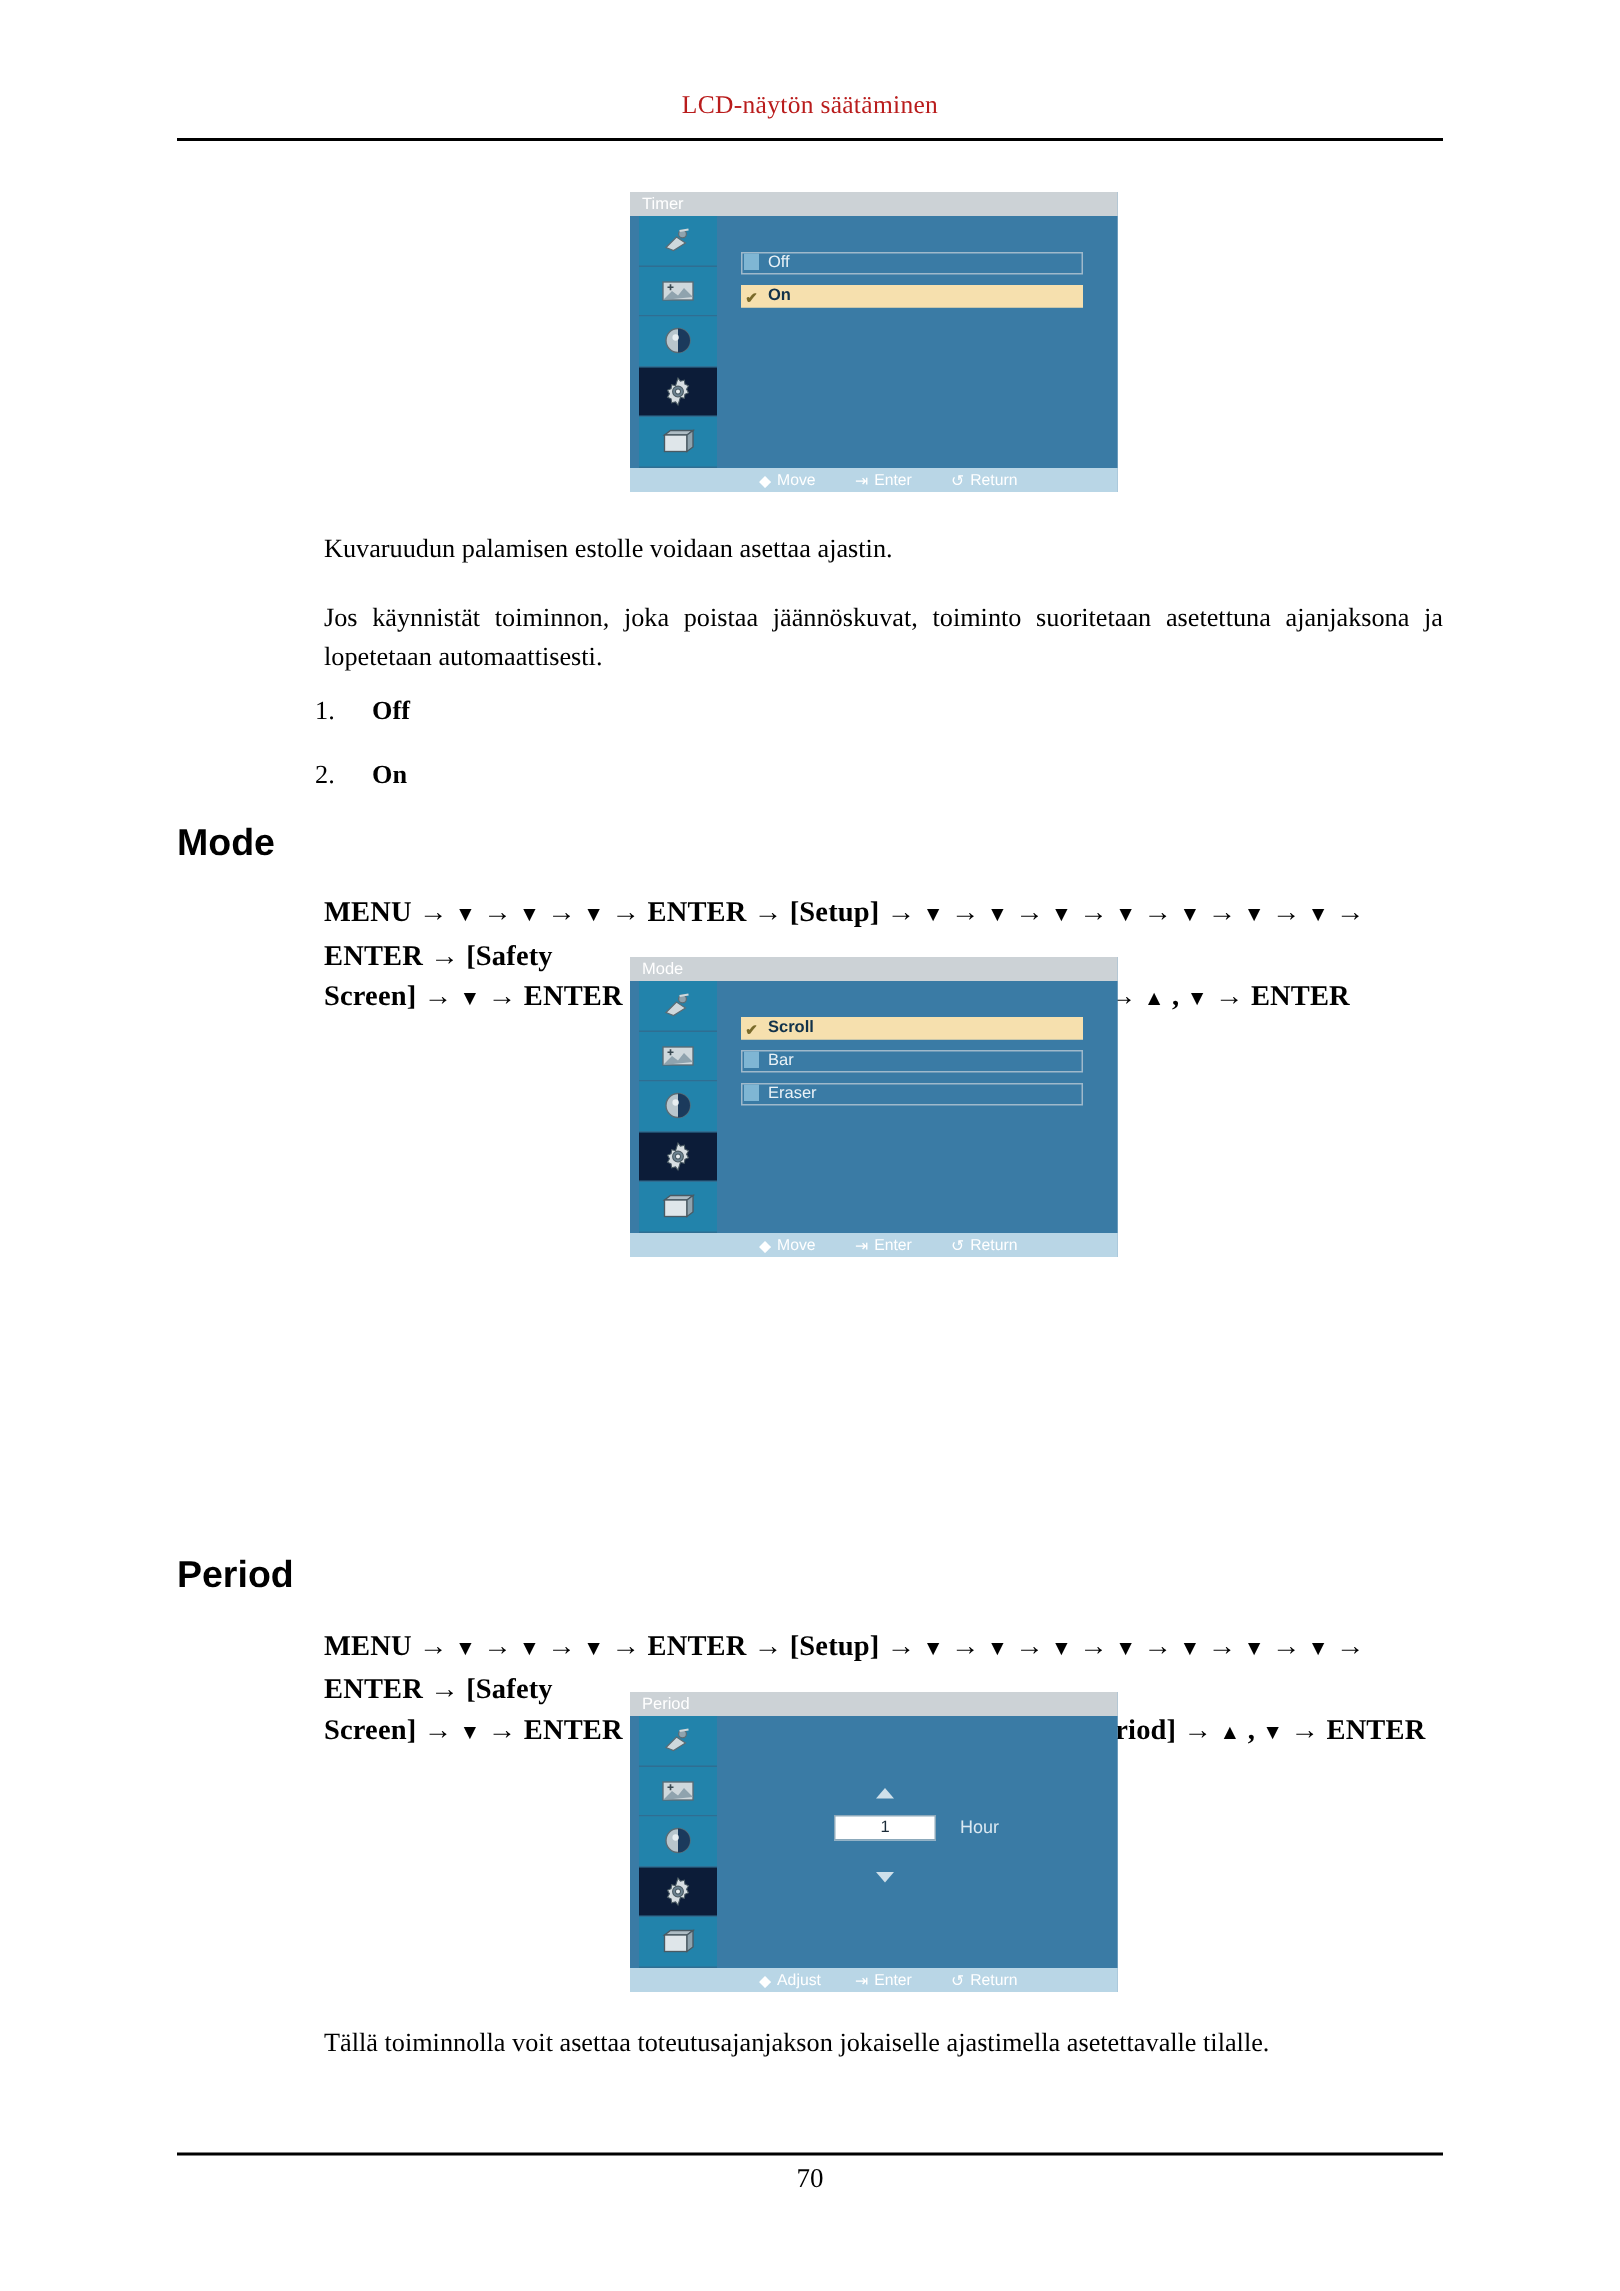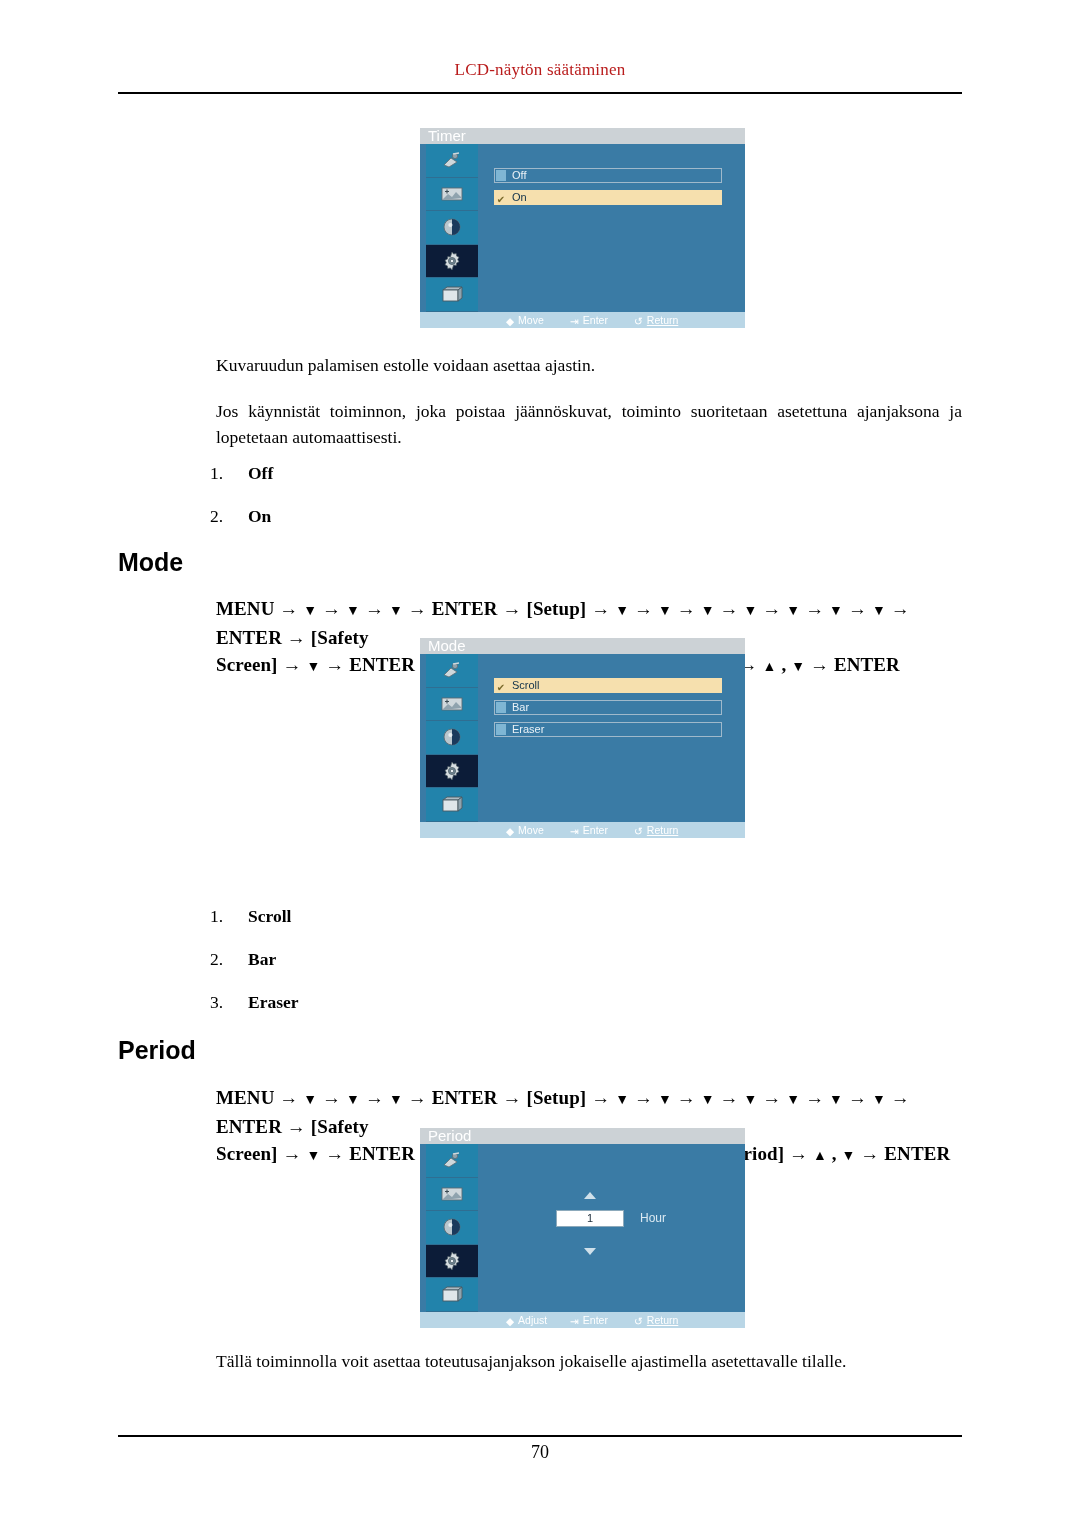--- a/index.html
+++ b/index.html
@@ -121,21 +121,21 @@
     font-family: "Liberation Sans", sans-serif;
     box-sizing: border-box;
   }
   .osd-title {
     position: absolute;
     left: 0; top: 0;
     width: 325px;
     height: 16px;
     background: #ccd2d6;
     color: #ffffff;
-    font-size: 15px;
+    font-size: 11px;
     line-height: 16px;
     padding-left: 8px;
     box-sizing: border-box;
   }
   .osd-body {
     position: absolute;
     left: 0; top: 16px;
     width: 325px;
     height: 168px;
     background: #3a7ba5;
@@ -188,20 +188,21 @@
     vertical-align: -2px;
     margin-left: 1px;
   }
   .opt-row .txt {
     margin-left: 6px;
   }
   .opt-row.sel {
     background: #f6e0ae;
     border-color: #f6e0ae;
     color: #11324a;
+    font-weight: bold;
   }
   .opt-row.sel .mk {
     background: transparent;
     color: #7a6a2a;
     font-size: 10px;
     text-align: center;
     width: 10px;
   }
   .osd-foot {
     position: absolute;
@@ -218,21 +219,21 @@
     white-space: nowrap;
     text-align: right;
   }
   .osd-foot .fitem .glyph {
     display: inline-block;
     margin-right: 4px;
     vertical-align: -1px;
   }
   .f1 { left: 86px; }
   .f2 { left: 150px; }
-  .f3 { left: 214px; text-decoration: underline; }
+  .f3 { left: 214px; }
 
   
   .spin {
     position: absolute;
     left: 72px;
     top: 48px;
     width: 150px;
     height: 72px;
   }
   .spin .up, .spin .dn2 {
@@ -446,31 +447,20 @@
       </div>
     </div>
     <div class="osd-foot">
       <span class="fitem f1"><span class="glyph">◆</span><span>Move</span></span>
       <span class="fitem f2"><span class="glyph">⇥</span><span>Enter</span></span>
       <span class="fitem f3"><span class="glyph">↺</span><span>Return</span></span>
     </div>
   </div>
 
 
-  <div class="numlist" style="left:210px; top:906px;">
-    <span class="li">
-      <span class="num">1.</span><span class="lab">Scroll</span>
-    </span>
-    <span class="li">
-      <span class="num">2.</span><span class="lab">Bar</span>
-    </span>
-    <span class="li">
-      <span class="num">3.</span><span class="lab">Eraser</span>
-    </span>
-  </div>
 
   <div class="h-sec" style="left:118px; top:1036px;">Period</div>
 
   <div class="menupath" style="left:216px; top:1084px; width:746px;">
     <div><span class="reg">MENU</span> <span class="reg">→</span> <span class="dn">▼</span> <span class="reg">→</span> <span class="dn">▼</span> <span class="reg">→</span> <span class="dn">▼</span> <span class="reg">→</span> <span class="reg">ENTER</span> <span class="reg">→</span> <span>[Setup]</span> <span class="reg">→</span> <span class="dn">▼</span> <span class="reg">→</span> <span class="dn">▼</span> <span class="reg">→</span> <span class="dn">▼</span> <span class="reg">→</span> <span class="dn">▼</span> <span class="reg">→</span> <span class="dn">▼</span> <span class="reg">→</span> <span class="dn">▼</span> <span class="reg">→</span> <span class="dn">▼</span> <span class="reg">→</span> <span class="reg">ENTER</span> <span class="reg">→</span> <span>[Safety</span></div>
     <div><span>Screen]</span> <span class="reg">→</span> <span class="dn">▼</span> <span class="reg">→</span> <span class="reg">ENTER</span> <span class="reg">→</span> <span>[Timer]</span> <span class="reg">→</span> <span class="dn">▼</span> <span class="reg">→</span> <span class="dn">▼</span> <span class="reg">→</span> <span class="reg">ENTER</span> <span class="reg">→</span> <span>[Period]</span> <span class="reg">→</span> <span class="dn">▲</span> <span class="reg">,</span> <span class="dn">▼</span> <span class="reg">→</span> <span class="reg">ENTER</span></div>
   </div>
 
   <div class="osd" style="left:420px; top:1128px;">
     <div class="osd-title">Period</div>

